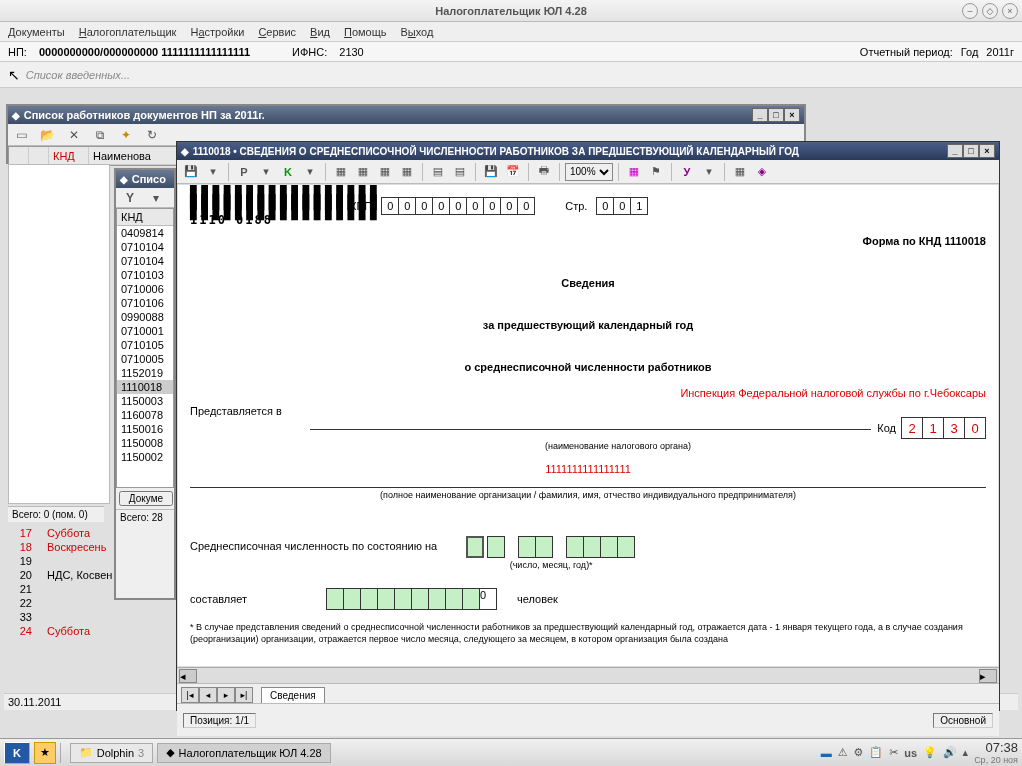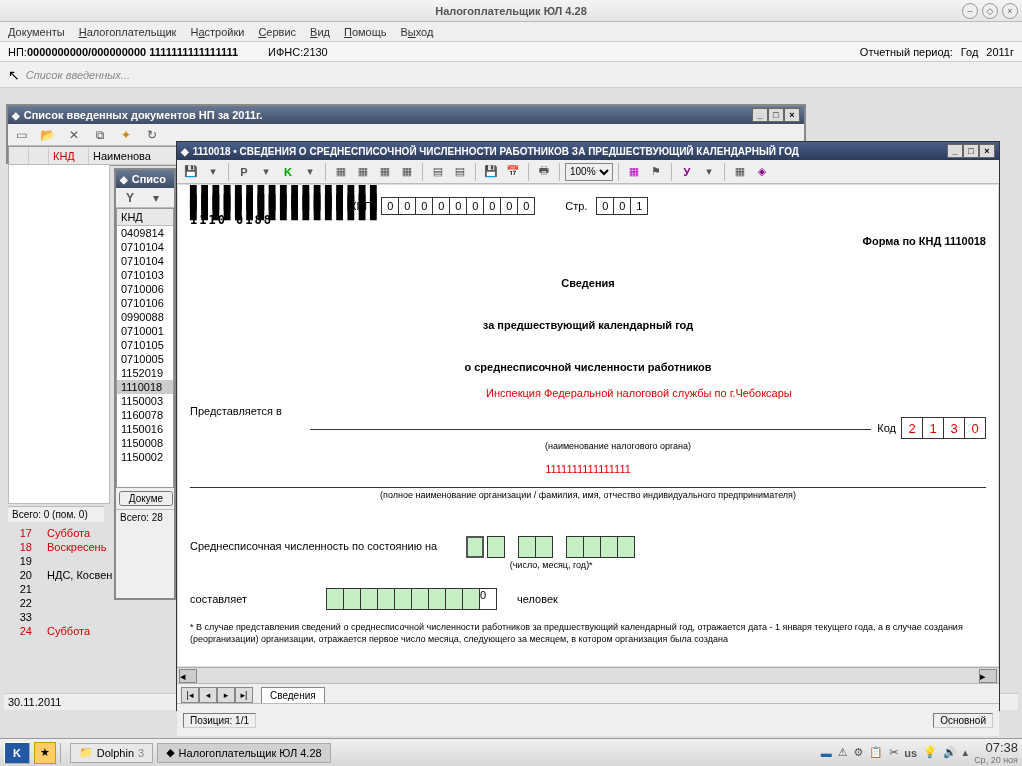--- a/index.html
+++ b/index.html
@@ -6,21 +6,21 @@
 body { background:#e8e8e8; width:1022px; height:766px; overflow:hidden; position:relative; }
 .desktop { width:1022px; height:738px; background:#e0e0e0; position:relative; }
 .titlebar-main { height:22px; background:linear-gradient(#f4f4f4,#e4e4e4); display:flex; align-items:center; justify-content:center; position:relative; border-bottom:1px solid #bbb; }
 .titlebar-main .title-text { font-weight:bold; color:#555; }
 .titlebar-main .winctl { position:absolute; right:4px; top:3px; display:flex; gap:4px; }
 .winbtn { width:16px; height:16px; border:1px solid #999; border-radius:8px; background:#efefef; display:flex; align-items:center; justify-content:center; font-size:9px; color:#666; cursor:pointer; }
 .menubar { height:20px; background:#efefef; display:flex; align-items:center; padding:0 8px; gap:14px; border-bottom:1px solid #ccc; }
 .menubar span { color:#333; text-decoration:underline dotted transparent; }
 .menubar span u { text-decoration:underline; }
 .infobar { height:20px; background:#f6f6f6; display:flex; align-items:center; padding:0 8px; gap:8px; border-bottom:1px solid #ccc; justify-content:space-between; }
-.infobar .left { display:flex; gap:0; }
+.infobar .left { display:flex; gap:12px; }
 .infobar .right { display:flex; gap:8px; }
 .toolbar2 { height:26px; background:#f0f0f0; display:flex; align-items:center; padding:0 8px; gap:6px; border-bottom:1px solid #ccc; }
 .toolbar2 .arrow { font-size:14px; }
 .subwindow { border:2px solid #888; background:#efefef; position:absolute; }
 .subwindow .sw-title { background:linear-gradient(#6a7a95,#3d4d68); height:18px; color:#fff; font-weight:bold; display:flex; align-items:center; padding:0 4px; gap:4px; }
 .sw-title .diamond { font-size:10px; }
 .sw-title .ctl { margin-left:auto; display:flex; gap:0; }
 .sw-title .ctl div { width:16px; height:14px; background:#ddd; border:1px solid #666; display:flex; align-items:center; justify-content:center; font-size:9px; color:#000; cursor:pointer; }
 .sw-toolbar { height:22px; background:#efefef; border-bottom:1px solid #bbb; display:flex; align-items:center; padding:0 4px; gap:6px; }
 .tbtn { width:20px; height:18px; display:flex; align-items:center; justify-content:center; cursor:pointer; color:#555; font-size:12px; }
@@ -112,21 +112,21 @@
   </div>
 
   <div class="toolbar2">
     <span class="arrow">↖</span>
     <span style="color:#888;font-style:italic">Список введенных...</span>
   </div>
 
   <div class="subwindow" style="left:6px;top:104px;width:800px;height:60px">
     <div class="sw-title">
       <span class="diamond">◆</span>
-      <span>Список введенных документов НП за 2011г.</span>
+      <span>Список работников документов НП за 2011г.</span>
       <div class="ctl">
         <div>_</div>
         <div>□</div>
         <div>×</div>
       </div>
     </div>
     <div class="sw-toolbar">
       <span class="tbtn">▭</span>
       <span class="tbtn">📂</span>
       <span class="tbtn">✕</span>
@@ -288,21 +288,21 @@
           </div>
       </div>
       <div style="text-align:right;font-weight:bold;margin-top:20px">Форма по КНД 1110018</div>
       <div class="form-title">Сведения</div>
       <div class="form-title">за предшествующий календарный год</div>
       <div class="form-title">о среднесписочной численности работников</div>
 
       <div style="display:flex;margin-top:14px;align-items:flex-end;gap:10px">
         <span>Представляется в</span>
         <div style="flex:1">
-          <div class="red-text" style="text-align:center;padding-bottom:18px">Инспекция Федеральной налоговой службы по г.Чебоксары</div>
+          <div class="red-text" style="text-align:right;padding-bottom:18px">Инспекция Федеральной налоговой службы по г.Чебоксары</div>
         </div>
       </div>
       <div style="display:flex;align-items:center;gap:6px">
         <div class="uline" style="flex:1;margin-left:120px"></div>
         <span>Код</span>
         <div class="code-cells" id="code-cells">
             <div>2</div>
             <div>1</div>
             <div>3</div>
             <div>0</div>

